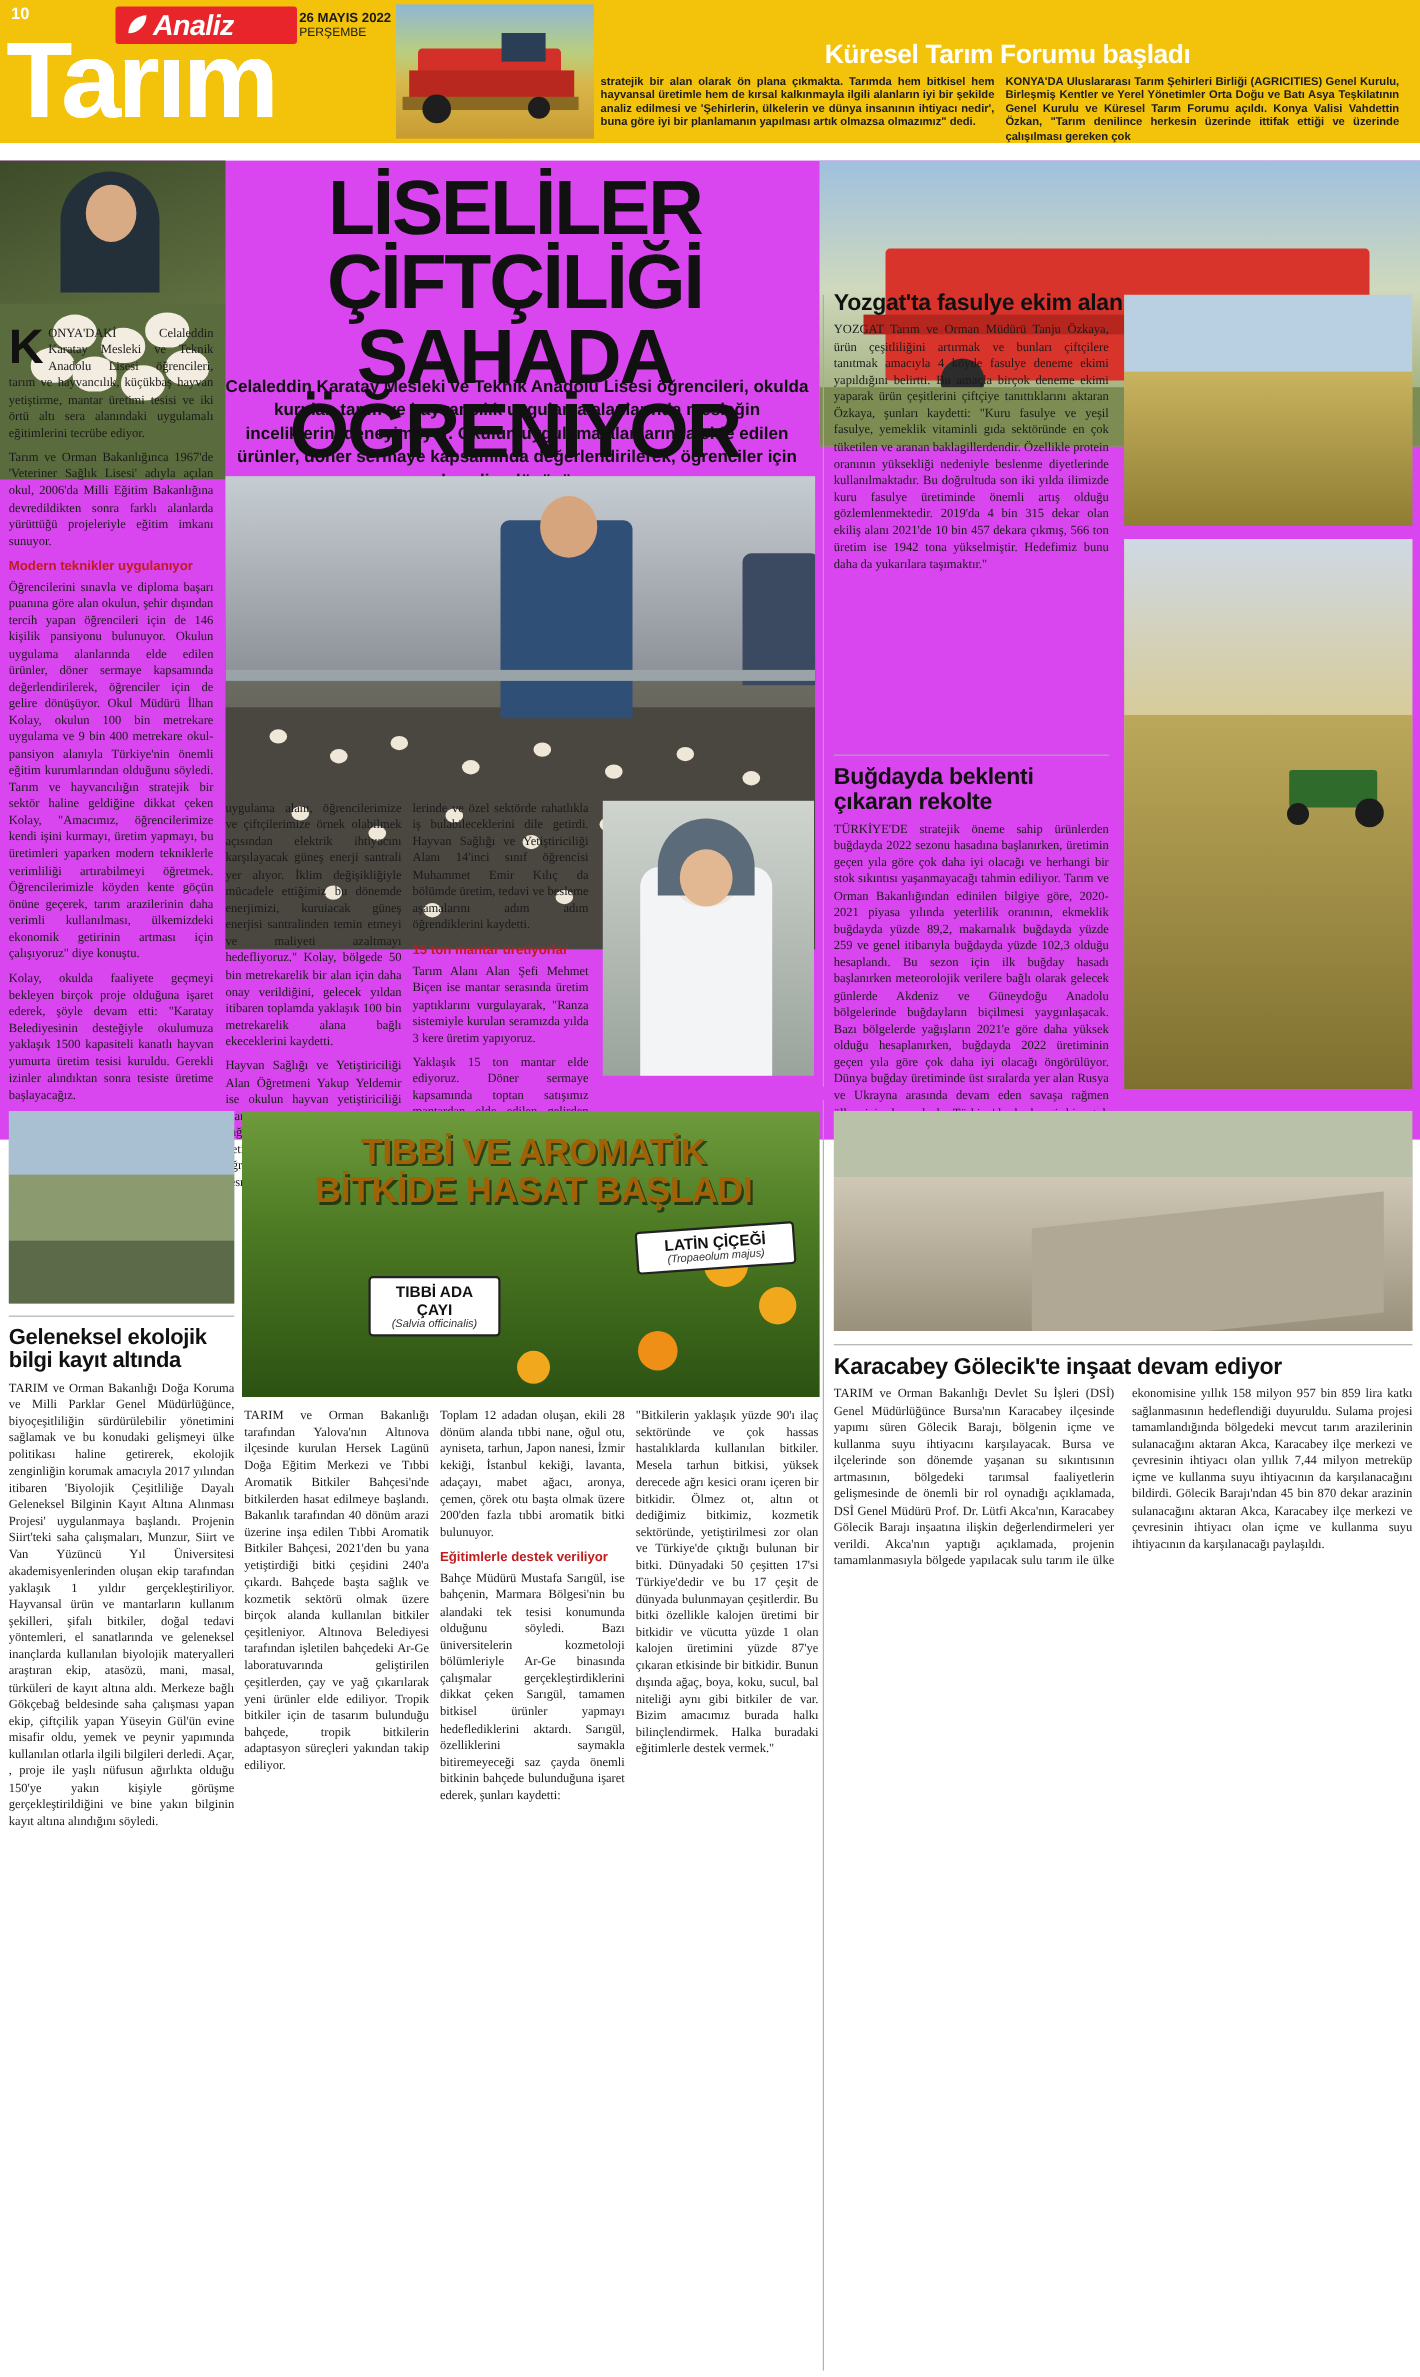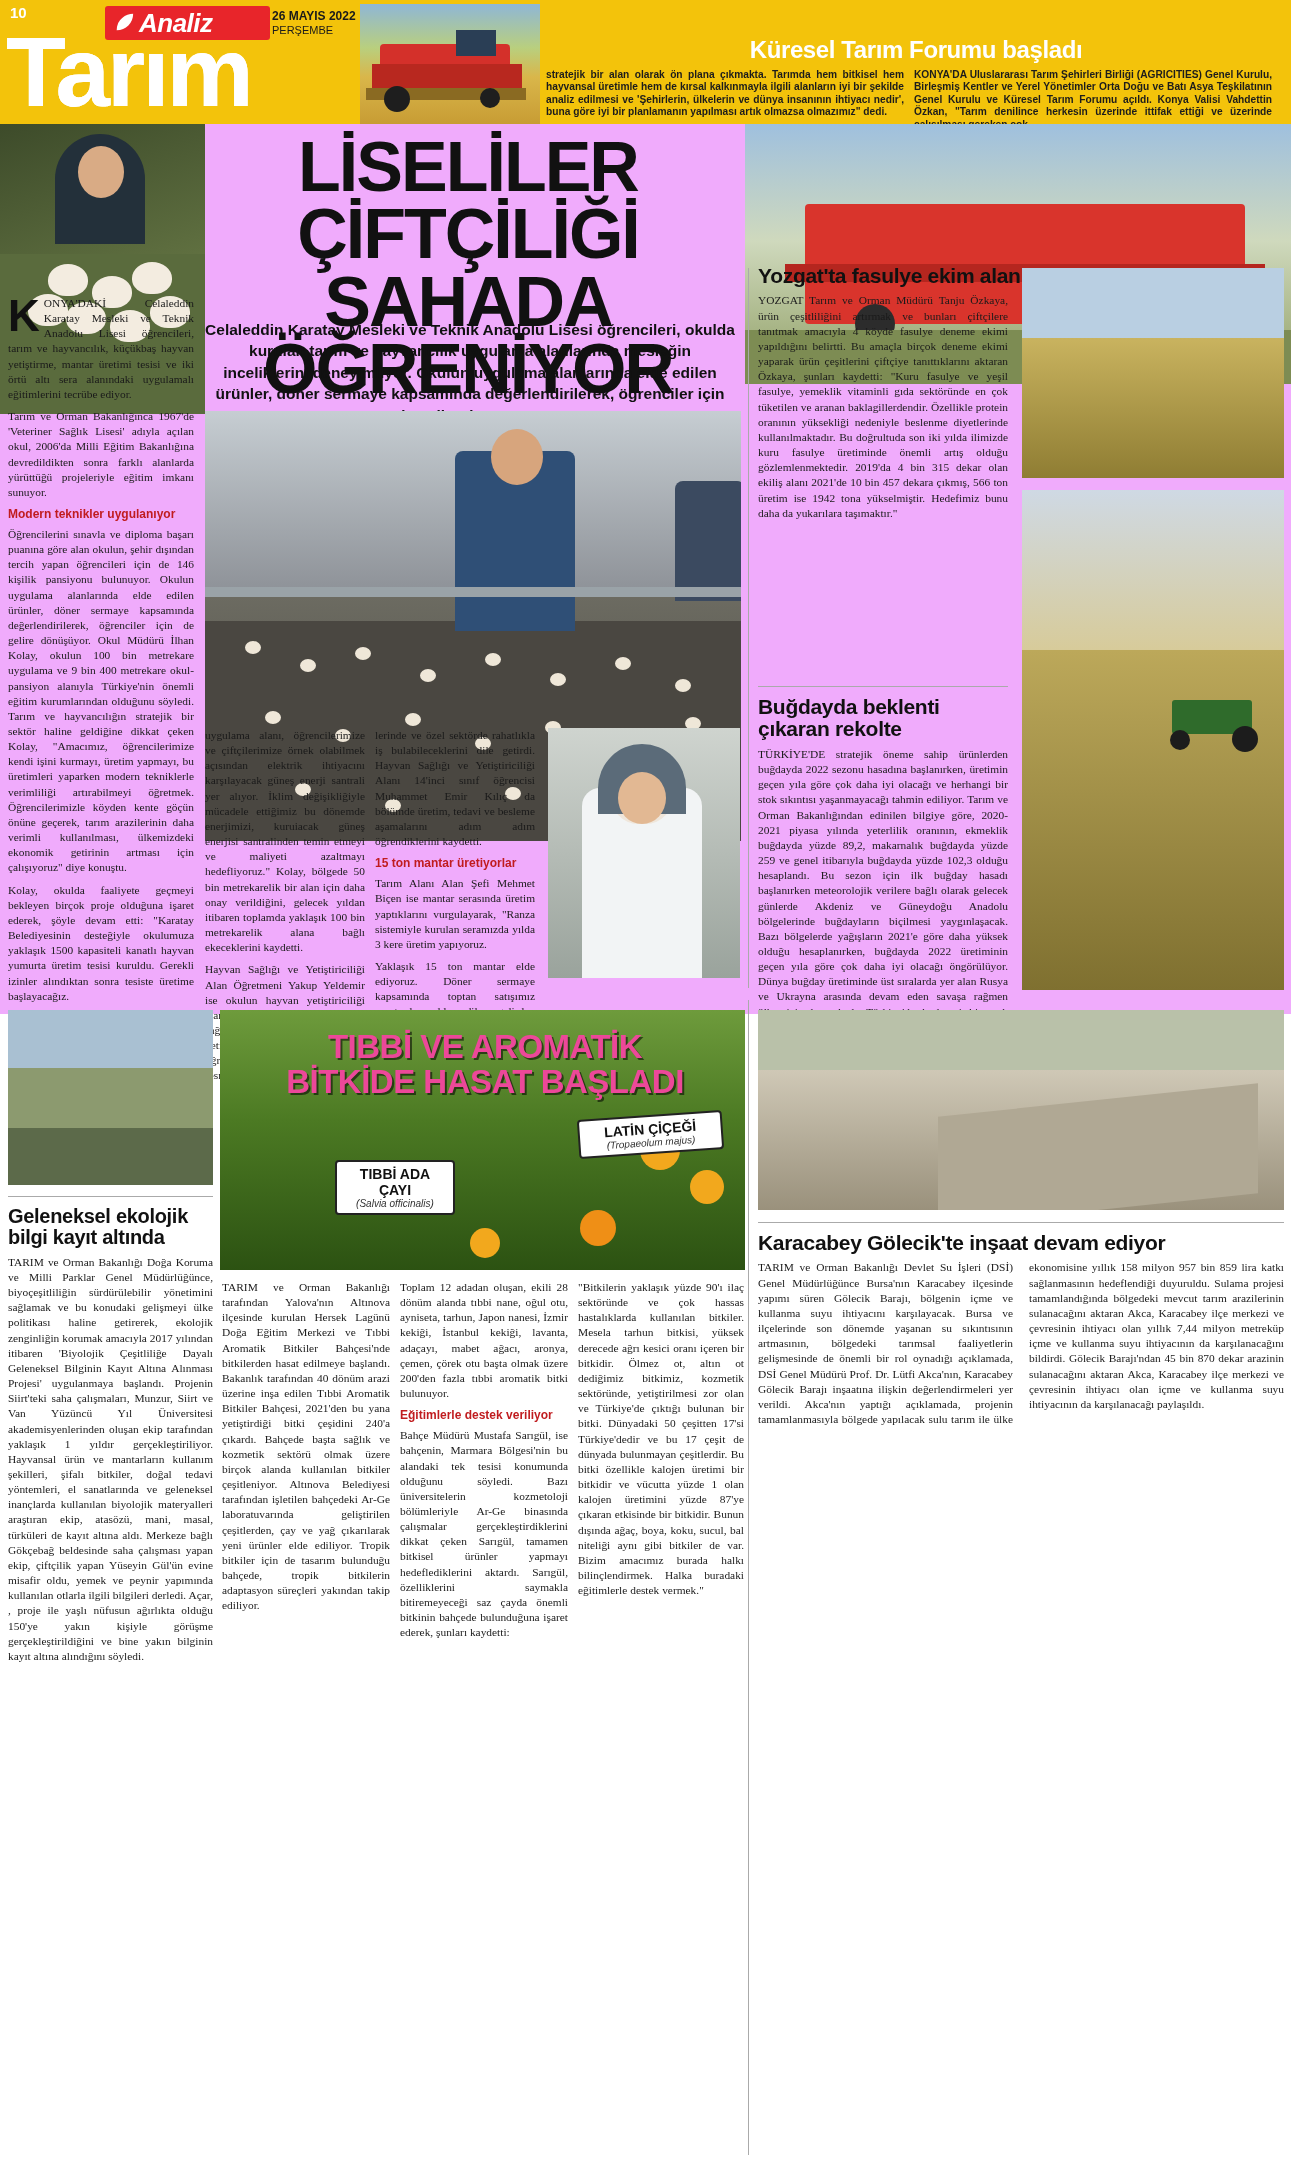--- a/index.html
+++ b/index.html
@@ -28,21 +28,21 @@
   .mast-photo .combine { position:absolute; left:20px; top:40px; width:130px; height:50px; background:#d4302a; border-radius:4px; }
   .mast-photo .combine2 { position:absolute; left:12px; top:60px; width:150px; height:26px; background:#b8281f; }
   .mast-photo .cab { position:absolute; left:96px; top:26px; width:40px; height:26px; background:#2a3e55; }
 
   .mast-news { position:absolute; left:546px; top:4px; width:740px; height:122px;margin-top:32px; }
   .mast-news h2 { margin:0; font-family:"Liberation Sans",sans-serif; font-weight:bold; font-size:24px; color:#ffffff; text-align:center; letter-spacing:-0.4px; }
   .mast-cols { display:flex; gap:10px; margin-top:5px; }
   .mast-cols p { margin:0; font-family:"Liberation Sans",sans-serif; font-size:10.2px; line-height:1.22; color:#1c1c1c; text-align:justify; width:358px; font-weight:bold; }
 
   
-  .hero { position:absolute; left:0; top:124px; width:1291px; height:890px; background:#f0abfc; }
+  .hero { position:absolute; left:0; top:146px; width:1291px; height:890px; background:#d946ef; }
 
   .hero-photo-left { position:absolute; left:0; top:0; width:205px; height:290px; overflow:hidden; background:linear-gradient(160deg,#3d4b2a,#7b8d52); }
   .hero-photo-left .mush { position:absolute; width:40px; height:32px; background:#f3ece0; border-radius:50% 50% 45% 45%; }
 
   .hero-photo-right { position:absolute; left:745px; top:0; width:546px; height:260px; overflow:hidden; background:linear-gradient(180deg,#9fc0de 0%,#cfd9bd 45%,#8f9e63 100%); }
   .hpr-machine { position:absolute; left:60px; top:80px; width:440px; height:120px; background:#d9342c; border-radius:4px; }
   .hpr-bar { position:absolute; left:40px; top:140px; width:480px; height:18px; background:#b5261f; }
   .hpr-wheel { position:absolute; width:40px; height:40px; border-radius:50%; background:#2c2c2c; }
 
   .headline { position:absolute; left:168px; top:10px; width:600px; }
@@ -85,21 +85,21 @@
   .photo-field { position:absolute; left:754px; top:735px; width:530px; height:118px; overflow:hidden; background:linear-gradient(180deg,#cfd7b0 0%,#b8a75e 55%,#8d7f3e 100%); }
   .photo-field .tractor { position:absolute; left:395px; top:52px; width:80px; height:34px; background:#2f6b2b; border-radius:3px; }
 
   .photo-quarry { position:absolute; left:754px; top:1010px; width:530px; height:180px; overflow:hidden; background:linear-gradient(160deg,#d8d3c6 0%,#b6ac97 40%,#8e8574 100%); }
 
   
   .photo-landscape { position:absolute; left:8px; top:1010px; width:205px; height:175px; overflow:hidden; background:linear-gradient(180deg,#9fb8cb 0%,#7d8f74 45%,#5d6a4d 100%); }
 
   
   .banner-photo { position:absolute; left:220px; top:1010px; width:525px; height:260px; overflow:hidden; background:linear-gradient(180deg,#6f9a3e 0%,#46761f 50%,#2f5414 100%); }
-  .banner-title { position:absolute; left:250px; top:1030px; width:470px; text-align:center; font-family:"Liberation Sans",sans-serif; font-weight:bold; font-size:33px; line-height:1.05; color:#ec4899; letter-spacing:-0.5px; text-shadow:2px 2px 0 rgba(0,0,0,.55); }
+  .banner-title { position:absolute; left:250px; top:1030px; width:470px; text-align:center; font-family:"Liberation Sans",sans-serif; font-weight:bold; font-size:33px; line-height:1.05; color:#a16207; letter-spacing:-0.5px; text-shadow:2px 2px 0 rgba(0,0,0,.55); }
   .plaque { position:absolute; background:#ffffff; border:2px solid #222; border-radius:4px; padding:4px 8px; font-family:"Liberation Sans",sans-serif; text-align:center; }
   .plaque .pt { font-weight:bold; font-size:14px; color:#111; }
   .plaque .ps { font-size:10px; font-style:italic; color:#333; }
 
   
   .hr { position:absolute; background:#aaa; height:1px; }
   .vr { position:absolute; background:#aaa; width:1px; }
 </style>
 </head>
 <body>

